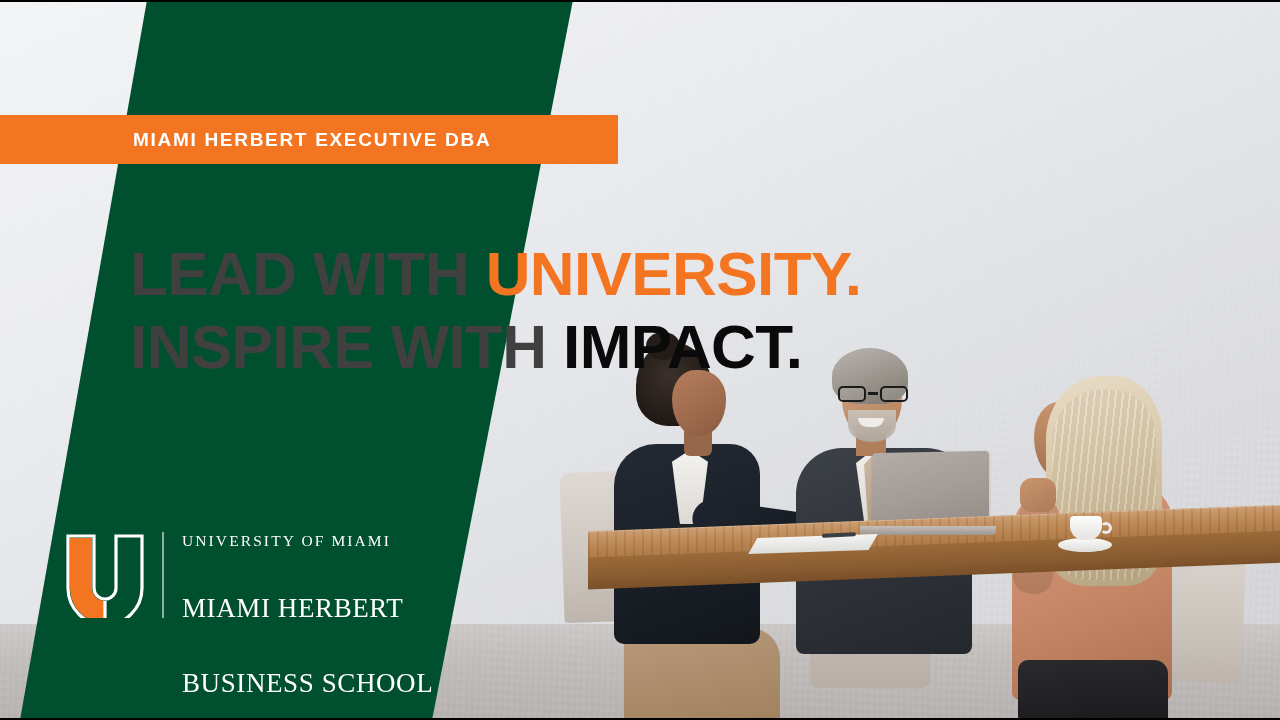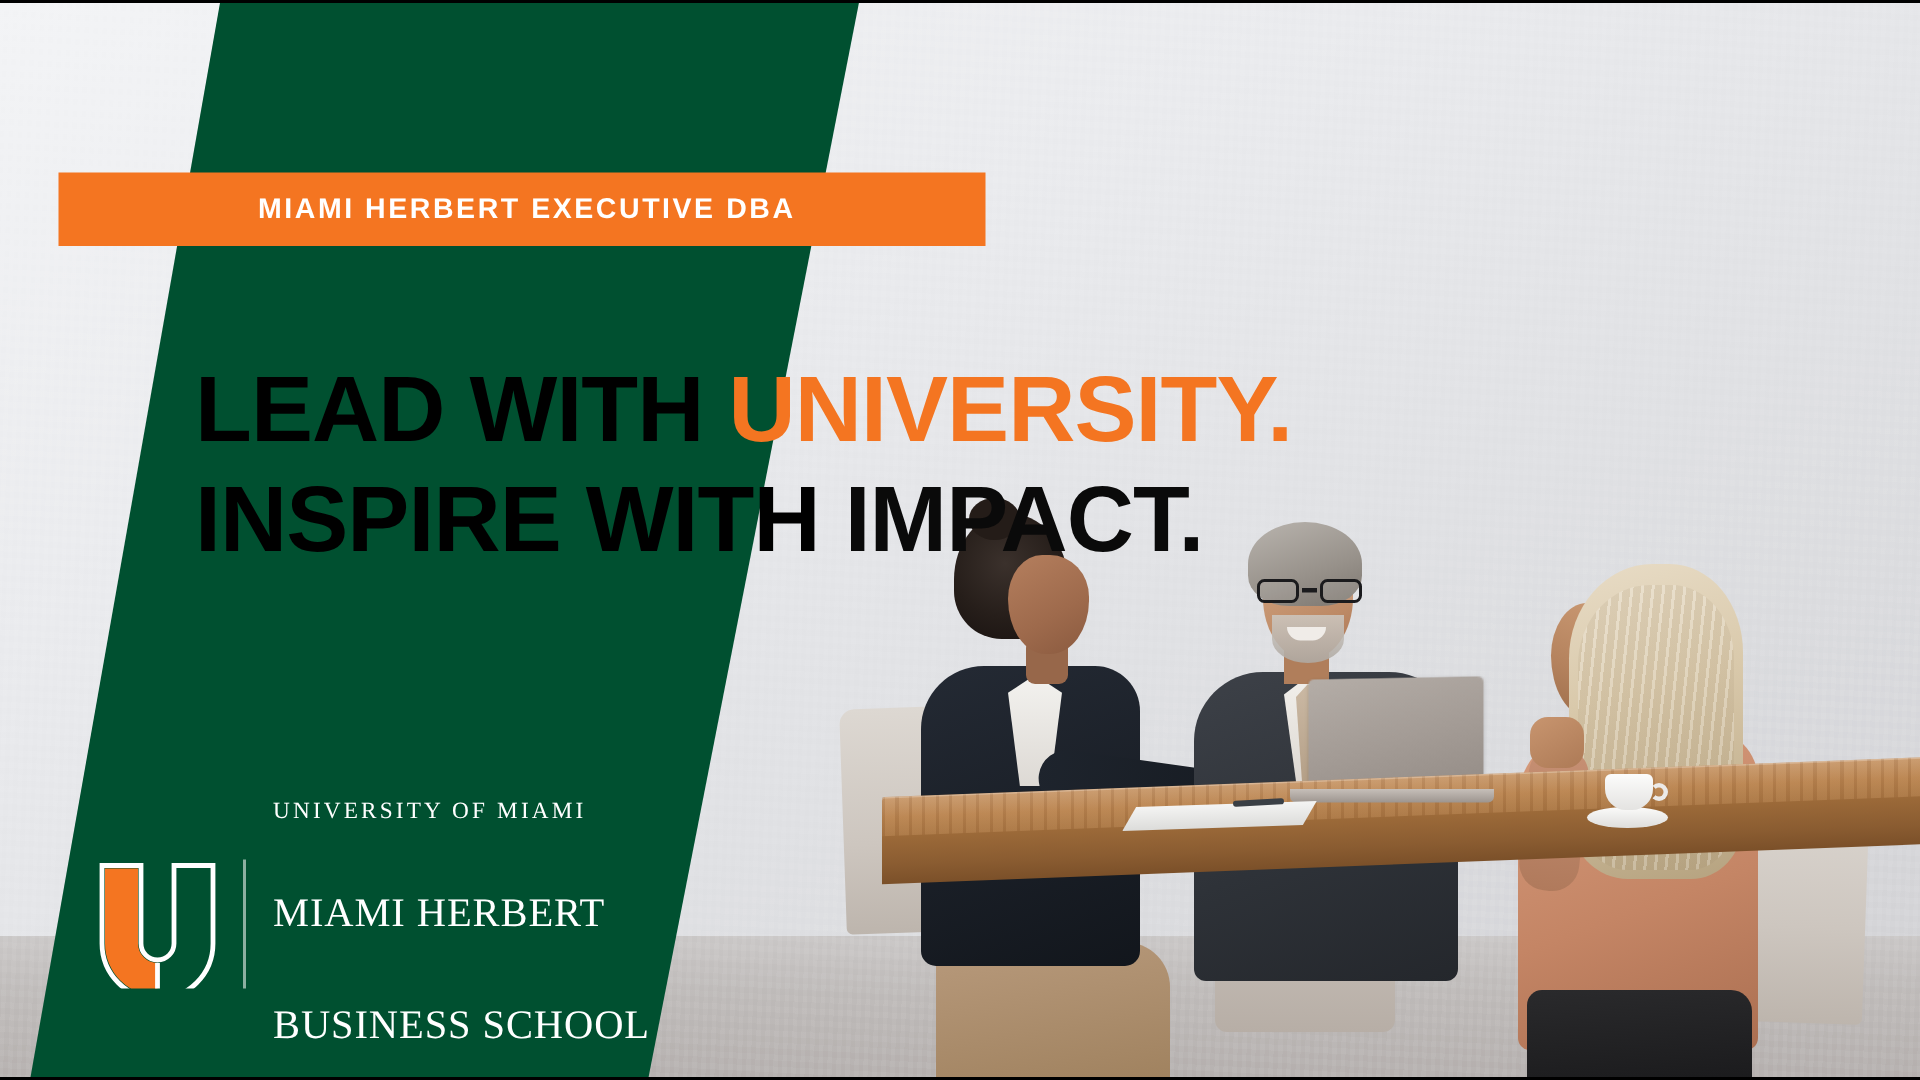--- a/index.html
+++ b/index.html
@@ -256,21 +256,21 @@
   .green-panel {
     position:absolute; left:0; top:0; width:1280px; height:720px;
     background:#005030;
     clip-path:polygon(147px 0, 573px 0, 432px 720px, 20px 720px);
   }
 
   
   .eyebrow {
     position:absolute; left:0; top:115px; width:618px; height:49px;
     background:#f47521;
-    display:flex; align-items:center;margin-left:39px;
+    display:flex; align-items:center;
   }
   .eyebrow-label {
     color:#ffffff;
     font-size:19px;
     font-weight:bold;
     letter-spacing:1.7px;
     margin-left:133px;
     white-space:nowrap;
   }
 
@@ -279,28 +279,28 @@
     position:absolute; left:130px; top:242px; width:1000px;
   }
   .headline .line {
     font-size:62px;
     font-weight:bold;
     line-height:1.02;
     letter-spacing:-0.6px;
     white-space:nowrap;
   }
   .line2 { margin-top:10px; }
-  .w-white  { color:#000000; }
+  .w-white  { color:#404040; }
   .w-orange { color:#f47521; }
   .w-black  { color:#0a0a0a;text-align:center; }
 
   
   .logo {
     position:absolute; left:64px; top:532px;
-    display:flex; align-items:center;
+    display:flex; 
   }
   .logo-u { position:relative; width:82px; height:86px; }
   .logo-u svg { display:block; }
   .logo-rule {
     width:2px; height:86px; background:rgba(255,255,255,.55);
     margin:0 18px 0 16px;
   }
   .logo-text { color:#ffffff; font-family:"Liberation Serif", serif; }
   .logo-uom {
     font-size:15.5px; letter-spacing:2.1px; line-height:1.1; margin-bottom:5px;

